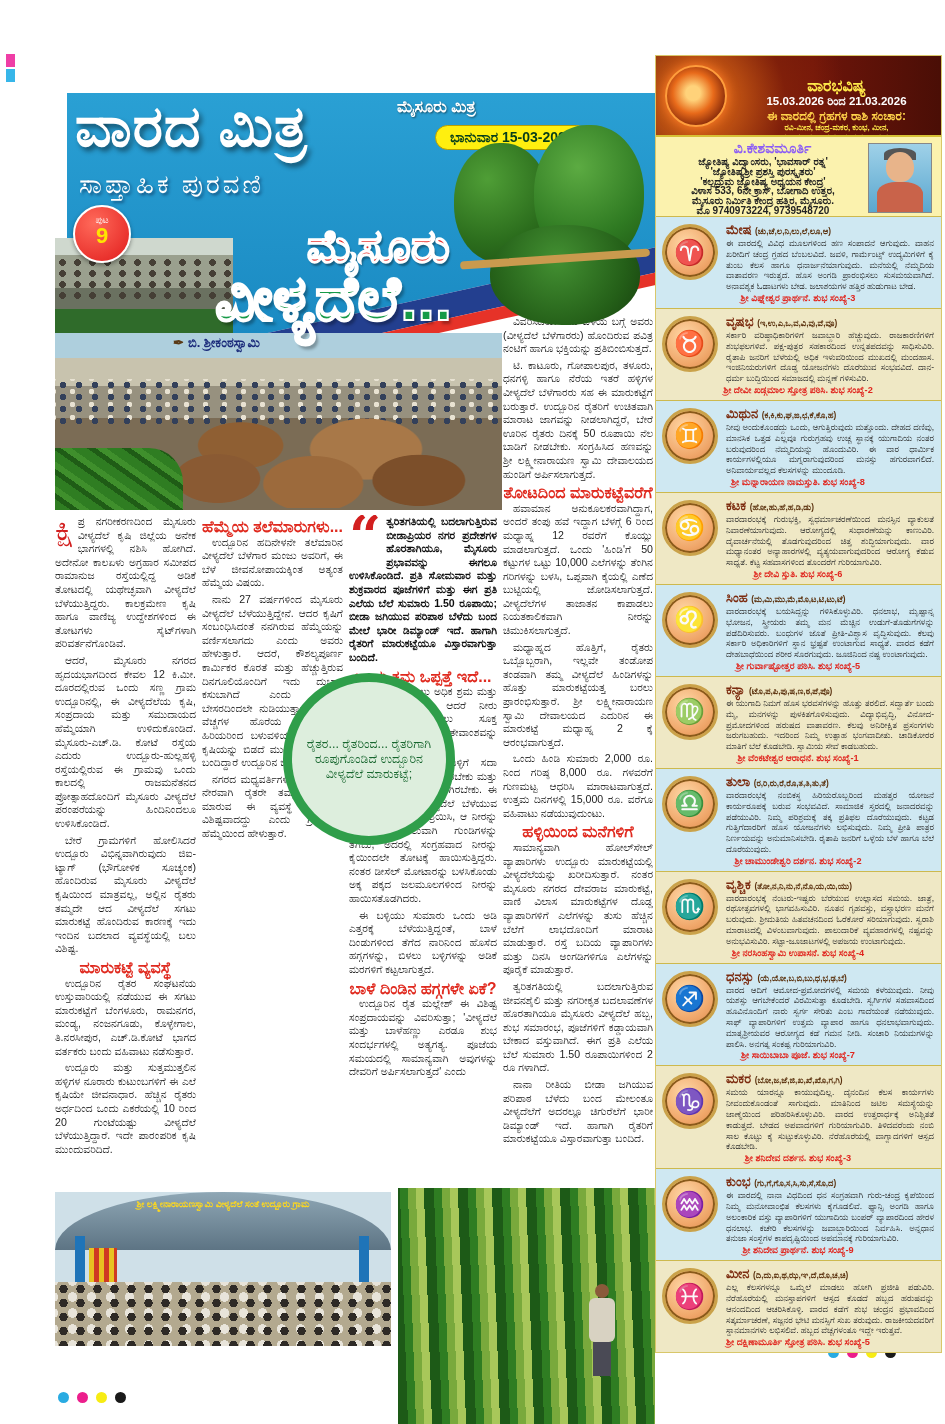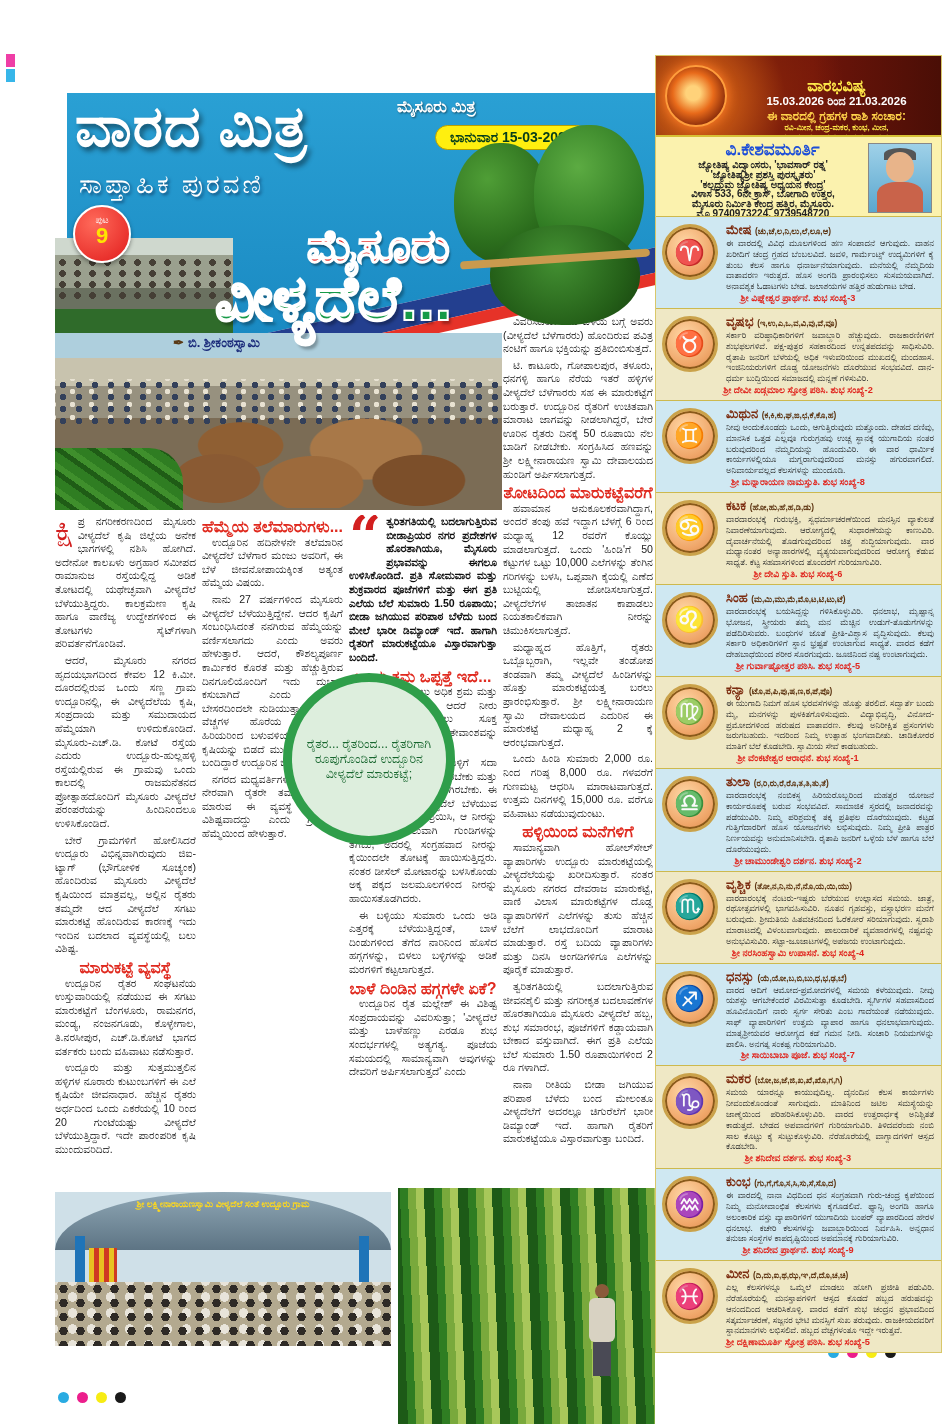--- a/index.html
+++ b/index.html
@@ -118,21 +118,21 @@
                  linear-gradient(90deg,#41100a,#6e150a 55%,#4a0e06);}
   .sb-wheel{position:absolute;left:9px;top:9px;width:58px;height:58px;border-radius:50%;
       border:2px solid #ff9d3c;box-shadow:0 0 12px #ff7d2a;
       background:radial-gradient(circle at 45% 45%,#ffd27a 0 16%,#e86a1a 45%,#7e2408 78%);}
   .sb-right{margin-left:76px;text-align:center;}
   .sb-title{padding-top:21px;color:#ffe94a;font-weight:bold;font-size:16px;}
   .sb-dates{color:#ffffff;font-weight:bold;font-size:11.5px;}
   .sb-transit-h{color:#ffd24a;font-size:12px;font-weight:bold;padding-top:1px;}
   .sb-line{color:#ffe94a;font-size:8px;font-weight:bold;line-height:9.6px;}
   .astro{position:relative;height:79px;background:#fbf2ae;border-top:2px solid #d6c035;}
-  .astro-name{margin-right:80px;text-align:center;font-weight:bold;color:#1d4ed8;font-size:17px;padding-top:3px;padding-left:28px;}
+  .astro-name{margin-right:80px;text-align:center;font-weight:bold;color:#8b5cf6;font-size:14px;padding-top:3px;padding-left:28px;}
   .astro-lines{margin-right:78px;text-align:center;font-size:10px;line-height:9.8px;color:#222;font-weight:bold;
       max-height:60px;overflow:hidden;padding-left:7px;}
   .astro-photo{position:absolute;right:9px;top:6px;width:62px;height:68px;border:1px solid #888;
       background:linear-gradient(180deg,#9fd1e8,#5aa7cf);}
   .astro-photo .face{position:absolute;left:17px;top:8px;width:28px;height:30px;border-radius:50% 50% 45% 45%;background:#e8b48a;}
   .astro-photo .hair{position:absolute;left:15px;top:4px;width:32px;height:12px;border-radius:50% 50% 0 0;background:#555;}
   .astro-photo .shirt{position:absolute;left:8px;top:38px;width:46px;height:30px;border-radius:40% 40% 0 0;background:#c9634a;}
 
   .z-entry{position:relative;padding:5px 7px 4px 6px;border-top:1px solid #cdb94e;overfl_ow:hidden;}
   .bg-a{background:#cfe8f2;} .bg-b{background:#efe8c5;}

